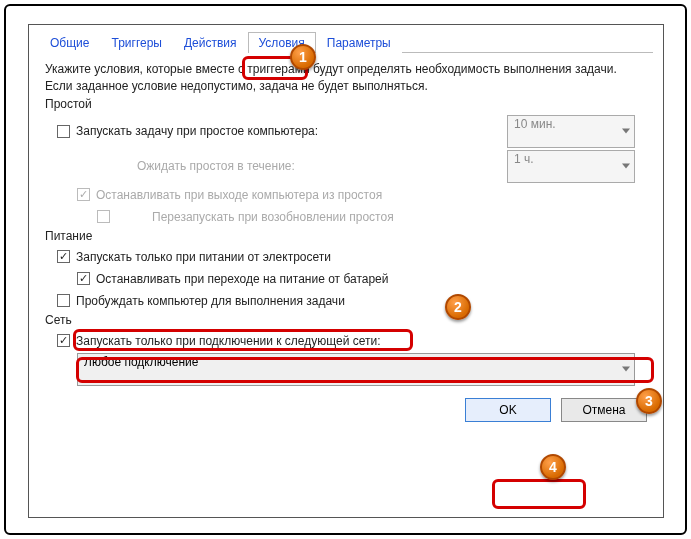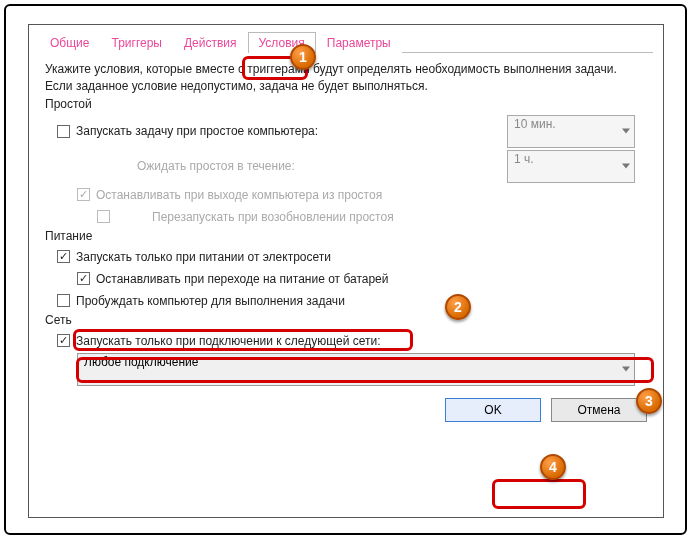--- a/index.html
+++ b/index.html
@@ -4,41 +4,41 @@
 <style>
 * { box-sizing: border-box; margin: 0; padding: 0; font-family: 'Segoe UI', Tahoma, sans-serif; }
 body { background: #fff; width: 691px; height: 539px; position: relative; overflow: hidden; }
 .outer-frame { position: absolute; left: 4px; top: 4px; width: 683px; height: 531px; border: 2px solid #000; border-radius: 6px; background: #fff; }
 .window { position: absolute; left: 28px; top: 24px; width: 636px; height: 494px; background: #fff; border: 1px solid #555; }
 .titlebar { height: 30px; background: #fff; border-bottom: 1px solid #ccc; display: flex; align-items: center; padding: 0 8px; color: #333; font-size: 12px; }
 .titlebar .tb-icon { width: 16px; height: 16px; border: 1.5px solid #666; border-radius: 50%; margin-right: 8px; position: relative; }
 .titlebar .tb-icon::after { content:''; position:absolute; width:5px; height:5px; border-top:1.5px solid #666; border-right:1.5px solid #666; left:6px; top:4px; transform: rotate(40deg); transform-origin: left bottom; }
 .titlebar .close { margin-left: auto; width: 40px; height: 28px; display:flex; align-items:center; justify-content:center; color:#333; font-size: 12px; }
 .tabbar { display: flex; margin: 6px 10px 0; border-bottom: 1px solid #bbb; font-size: 12px; }
-.tab { padding: 3px 10px; border: 1px solid transparent; border-bottom: none; position: relative; top: 1px; background: #fff; color: #ec4899; }
+.tab { padding: 3px 10px; border: 1px solid transparent; border-bottom: none; position: relative; top: 1px; background: #fff; color: #1d4ed8; }
 .tab.active { border-color: #bbb; background: #fff; }
 .content { padding: 8px 16px 0; font-size: 12px; color: #222; }
 .desc { line-height: 1.4; margin-bottom: 0; }
 .section-label { margin: 2px 0 2px 0; padding-bottom: 2px; }
 .row { display: flex; align-items: center; margin: 2px 12px; min-height: 20px; }
 .cb { width: 13px; height: 13px; border: 1px solid #666; margin-right: 6px; display: inline-flex; align-items:center; justify-content:center; flex-shrink:0; background:#fff; }
 .cb.checked::after { content:'✓'; font-size: 11px; line-height: 11px; color: #222; }
 .cb.disabled { border-color: #bbb; }
 .cb.disabled.checked::after { color: #aaa; }
 .lbl { flex: 0 0 auto; }
 .lbl.disabled { color: #aaa; }
 .indent1 { padding-left: 20px; }
 .indent2 { padding-left: 40px; gap: 36px; }
 .spacer { flex: 1; }
 .select { border: 1px solid #aaa; background: #f5f5f5; font-size: 12px; padding: 1px 18px 16px 6px; color: #888; display:flex; align-items:center; position:relative; min-height: 20px; }
 .select .chev { position:absolute; right:4px; top:50%; transform: translateY(-50%); width:0; height:0; border-left:4px solid transparent; border-right:4px solid transparent; border-top:5px solid #777; }
 .select.narrow { width: 128px; }
 .select.wide { width: calc(100% - 0px); color:#000000; background:#f0f0f0; border:1px solid #999; margin-left: 20px; margin-right: 0; }
 .buttons { display:flex; justify-content:flex-end; gap:10px; padding: 10px 16px 12px; }
-.btn { width: 96px; height: 24px; border: 1px solid #888; background: #e9e9e9; font-size: 12px; display:flex; align-items:center; justify-content:center; }
+.btn { width: 86px; height: 24px; border: 1px solid #888; background: #e9e9e9; font-size: 12px; display:flex; align-items:center; justify-content:center; }
 .btn.primary { border: 1px solid #3a7fd5; background: #e6eefc; }
 
 .hl { position: absolute; border: 3px solid #d40000; border-radius: 6px; pointer-events: none; }
 .hl-tab { left: 242px; top: 56px; width: 66px; height: 24px; }
 .hl-chk { left: 73px; top: 329px; width: 340px; height: 22px; }
 .hl-dd { left: 76px; top: 357px; width: 578px; height: 26px; }
 .hl-ok { left: 492px; top: 479px; width: 94px; height: 30px; }
 
 .callout { position: absolute; width: 26px; height: 26px; border-radius: 50%; background: radial-gradient(circle at 35% 30%, #ff9f4a, #d86a00 70%); border:2px solid #b04800; color:#fff; font-weight:bold; font-size:14px; display:flex; align-items:center; justify-content:center; box-shadow: 0 2px 3px rgba(0,0,0,.4); pointer-events:none; }
 .c1 { left: 290px; top: 44px; }

